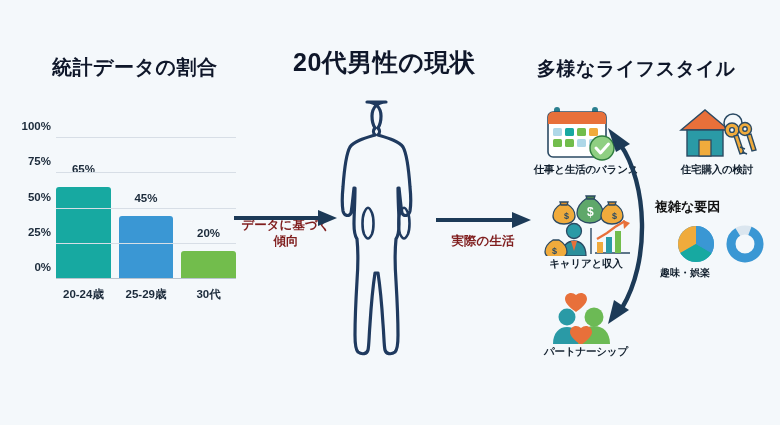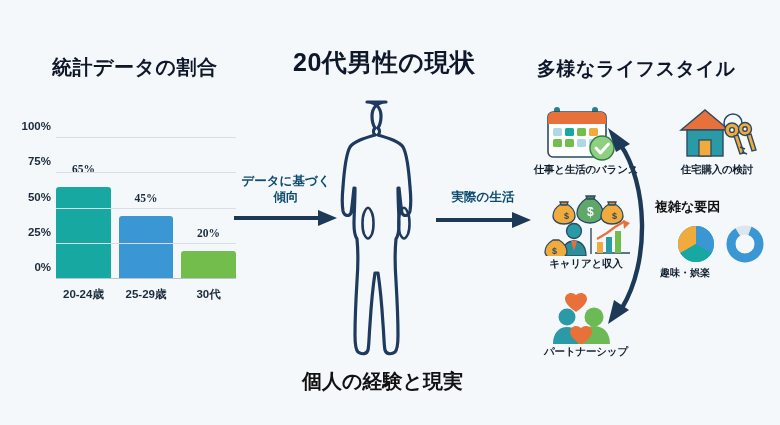--- a/index.html
+++ b/index.html
@@ -45,21 +45,21 @@
     background:#d7dee6;
   }
   .axisline {
     position:absolute; left:0; right:0; height:1.5px; background:#b9c4ce;
   }
   .plot { position:absolute; left:42px; right:8px; top:8px; bottom:36px; }
   .bars {
     position:absolute; left:0; right:0; bottom:0; top:0;
     display:flex; align-items:flex-end; justify-content:space-between;
   }
-  .barwrap { width:30.5%; height:100%; position:relative;font-family:Liberation Serif, serif; }
+  .barwrap { width:30.5%; height:100%; position:relative; }
   .bar {
     position:absolute; bottom:0; left:0; right:0;
     border-radius:3px 3px 0 0;
   }
   .barval {
     position:absolute; left:0; right:0;
     text-align:center; font-size:11.5px; font-weight:bold;
     color:#1b2a3a; transform:translateY(-100%); margin-top:-2px;
   }
   .xlabels {
@@ -67,21 +67,21 @@
     display:flex; justify-content:space-between;
   }
   .xlabel {
     width:30.5%; text-align:center; font-size:11.5px;
     font-weight:bold; color:#1b2a3a; white-space:nowrap;
   }
 
   
   .arrow-label {
     position:absolute; font-size:12.5px; font-weight:bold;
-    color:#0c4a6e; text-align:center; line-height:1.25; white-space:nowrap;
+    color:#7f1d1d; text-align:center; line-height:1.25; white-space:nowrap;margin-top:44px;
   }
 
   
   .life-item { position:absolute; width:124px; text-align:center; }
   .life-cap {
     font-size:10.5px; font-weight:bold; color:#12202e;
     margin-top:1px; white-space:nowrap; letter-spacing:-.2px;
   }
   .ico { display:block; margin:0 auto; }
 
@@ -183,21 +183,20 @@
          c1 -6 1 -14 0 -24
          c-1 -14 -3 -33 -7 -40
          c-4 -6 -15 -9 -25 -12
          c2 -2 2 -5 0 -7
          c2 -3 3 -6 3 -12
          c0 -8 -5 -14 -14 -14 z"></path>
     <path fill="none" stroke="#1f3a5f" stroke-width="2.6" stroke-linejoin="round" d="M30 115 c3 -7 5 -7 8 0 c2 5 2 16 0 21 c-3 6 -5 6 -8 0 c-2 -5 -2 -16 0 -21 z"></path>
     <path fill="none" stroke="#1f3a5f" stroke-width="2.6" stroke-linejoin="round" d="M74 115 c-3 -7 -5 -7 -8 0 c-2 5 -2 16 0 21 c3 6 5 6 8 0 c2 -5 2 -16 0 -21 z"></path>
   </svg>
 
-  <div class="caption-bottom">個人の経験と現実</div>
 
   <div class="arrow-label" style="left:437px; top:190px; width:92px;">
     <span>実際の生活</span>
   </div>
   <svg class="abs" style="left:436px; top:210px;" width="96" height="20" viewBox="0 0 96 20">
     <line x1="0" y1="10" x2="78" y2="10" stroke="#1c3a57" stroke-width="4"></line>
     <polygon points="76,2 95,10 76,18" fill="#1c3a57"></polygon>
   </svg>
 
   <div class="h-right">多様なライフスタイル</div>

